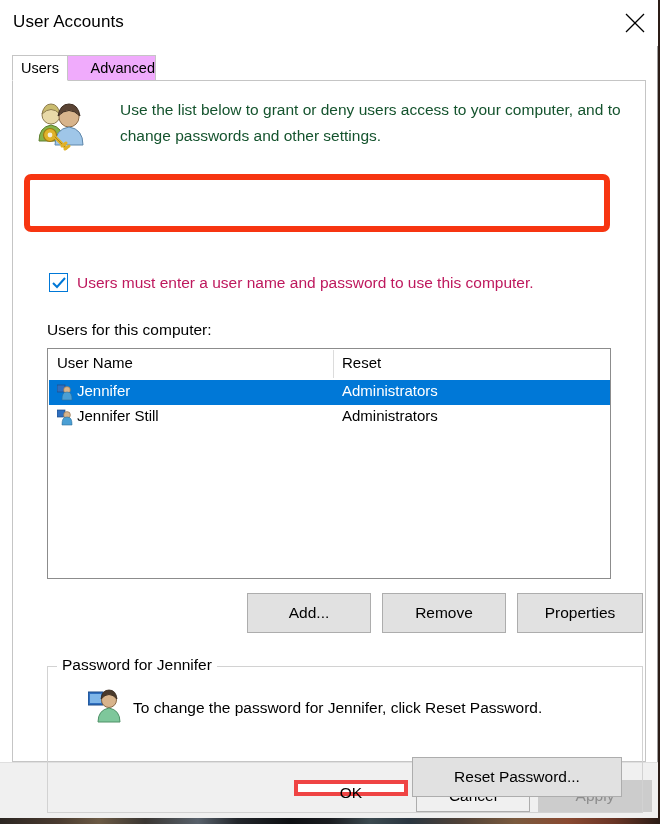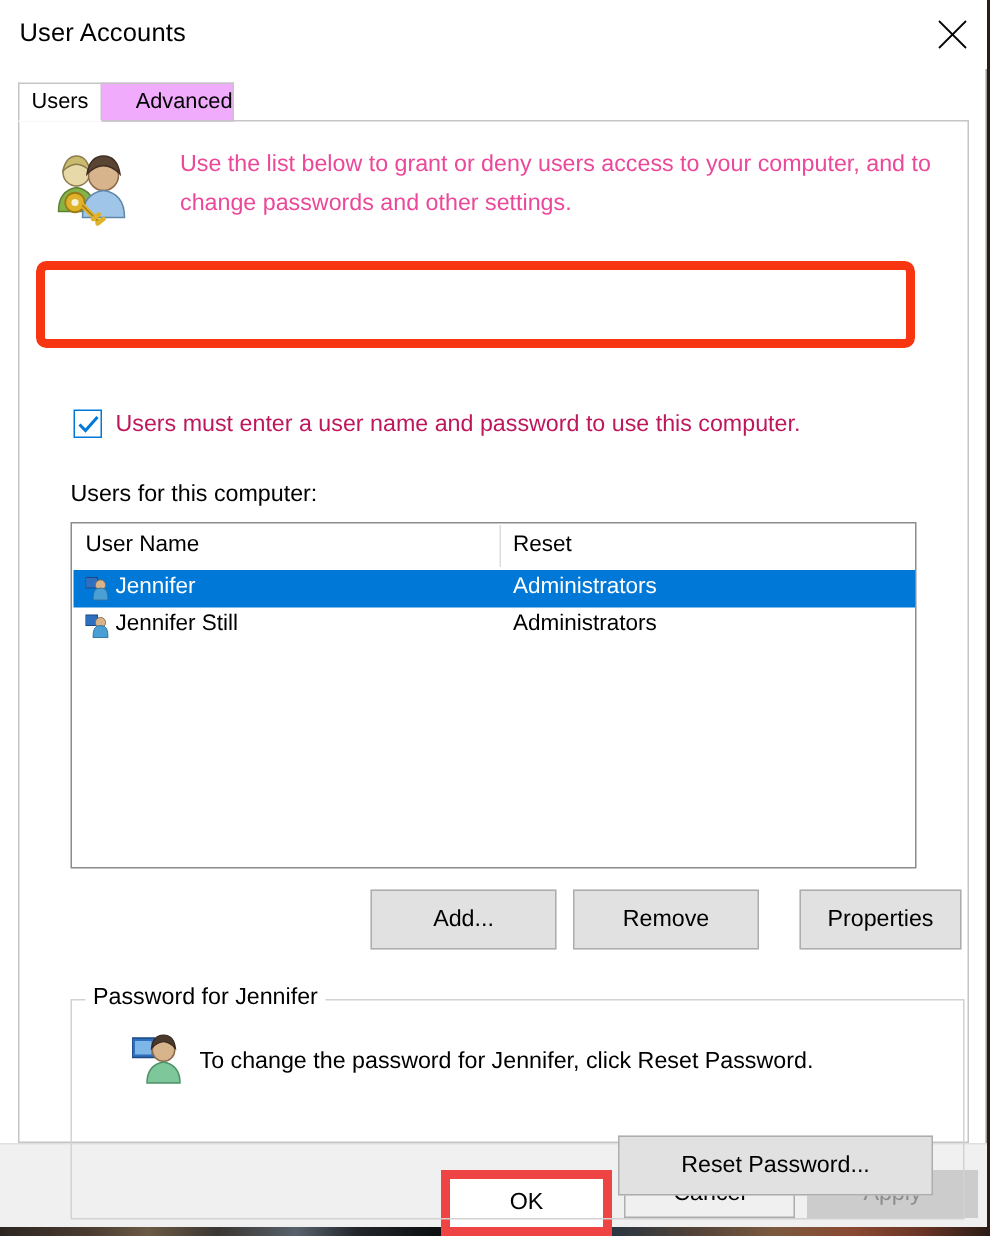--- a/index.html
+++ b/index.html
@@ -112,21 +112,21 @@
   }
 
   
   .desc-row { position: absolute; left: 20px; top: 16px; width: 600px; }
   .people-key-icon { position: absolute; left: 0; top: 2px; width: 56px; height: 56px; }
   .desc-text {
     position: absolute;
     left: 87px; top: 0;
     width: 510px;
     font-size: 15.5px;
-    color: #ec4899;
+    color: #14532d;
     line-height: 26px;
   }
 
   
   .annot-box {
     position: absolute;
     left: 24px; top: 174px;
     width: 586px; height: 58px;
     border: 6px solid #f73511;
     border-radius: 7px;
@@ -227,21 +227,21 @@
     font-size: 15.5px;
     color: #000;
     text-align: center;
     cursor: default;
     white-space: nowrap;
     font-family: "Liberation Sans", sans-serif;
     padding: 0;
   }
   .btn-add      { left: 234px; top: 512px; width: 124px; height: 40px; }
   .btn-remove   { left: 369px; top: 512px; width: 124px; height: 40px; }
-  .btn-props    { left: 520px; top: 512px; width: 108px; height: 40px; }
+  .btn-props    { left: 504px; top: 512px; width: 126px; height: 40px; }
   .btn-reset    { left: 399px; top: 676px; width: 210px; height: 40px; }
 
   
   .groupbox {
     position: absolute;
     left: 34px; top: 585px;
     width: 596px; height: 147px;
     border: 1px solid #d2d2d2;
     box-sizing: border-box;
   }
@@ -269,23 +269,23 @@
     position: absolute;
     left: 0; top: 762px;
     width: 658px; height: 56px;
     background: #f0f0f0;
     border-top: 1px solid #dfdfdf;
     box-sizing: border-box;
   }
   .btn-ok {
     position: absolute;
     left: 294px; top: 17px;
-    width: 114px; height: 44px;
-    background: #ffffff;
-    border: 6px solid #ef4444;
+    width: 114px; height: 16px;
+    background: #ffffff;
+    border: 4px solid #ef4444;
   }
   .btn-cancel {
     position: absolute;
     left: 416px; top: 17px;
     width: 114px; height: 32px;
     background: #f0f0f0;
     border: 1px solid #adadad;
   }
   .btn-apply {
     position: absolute;

